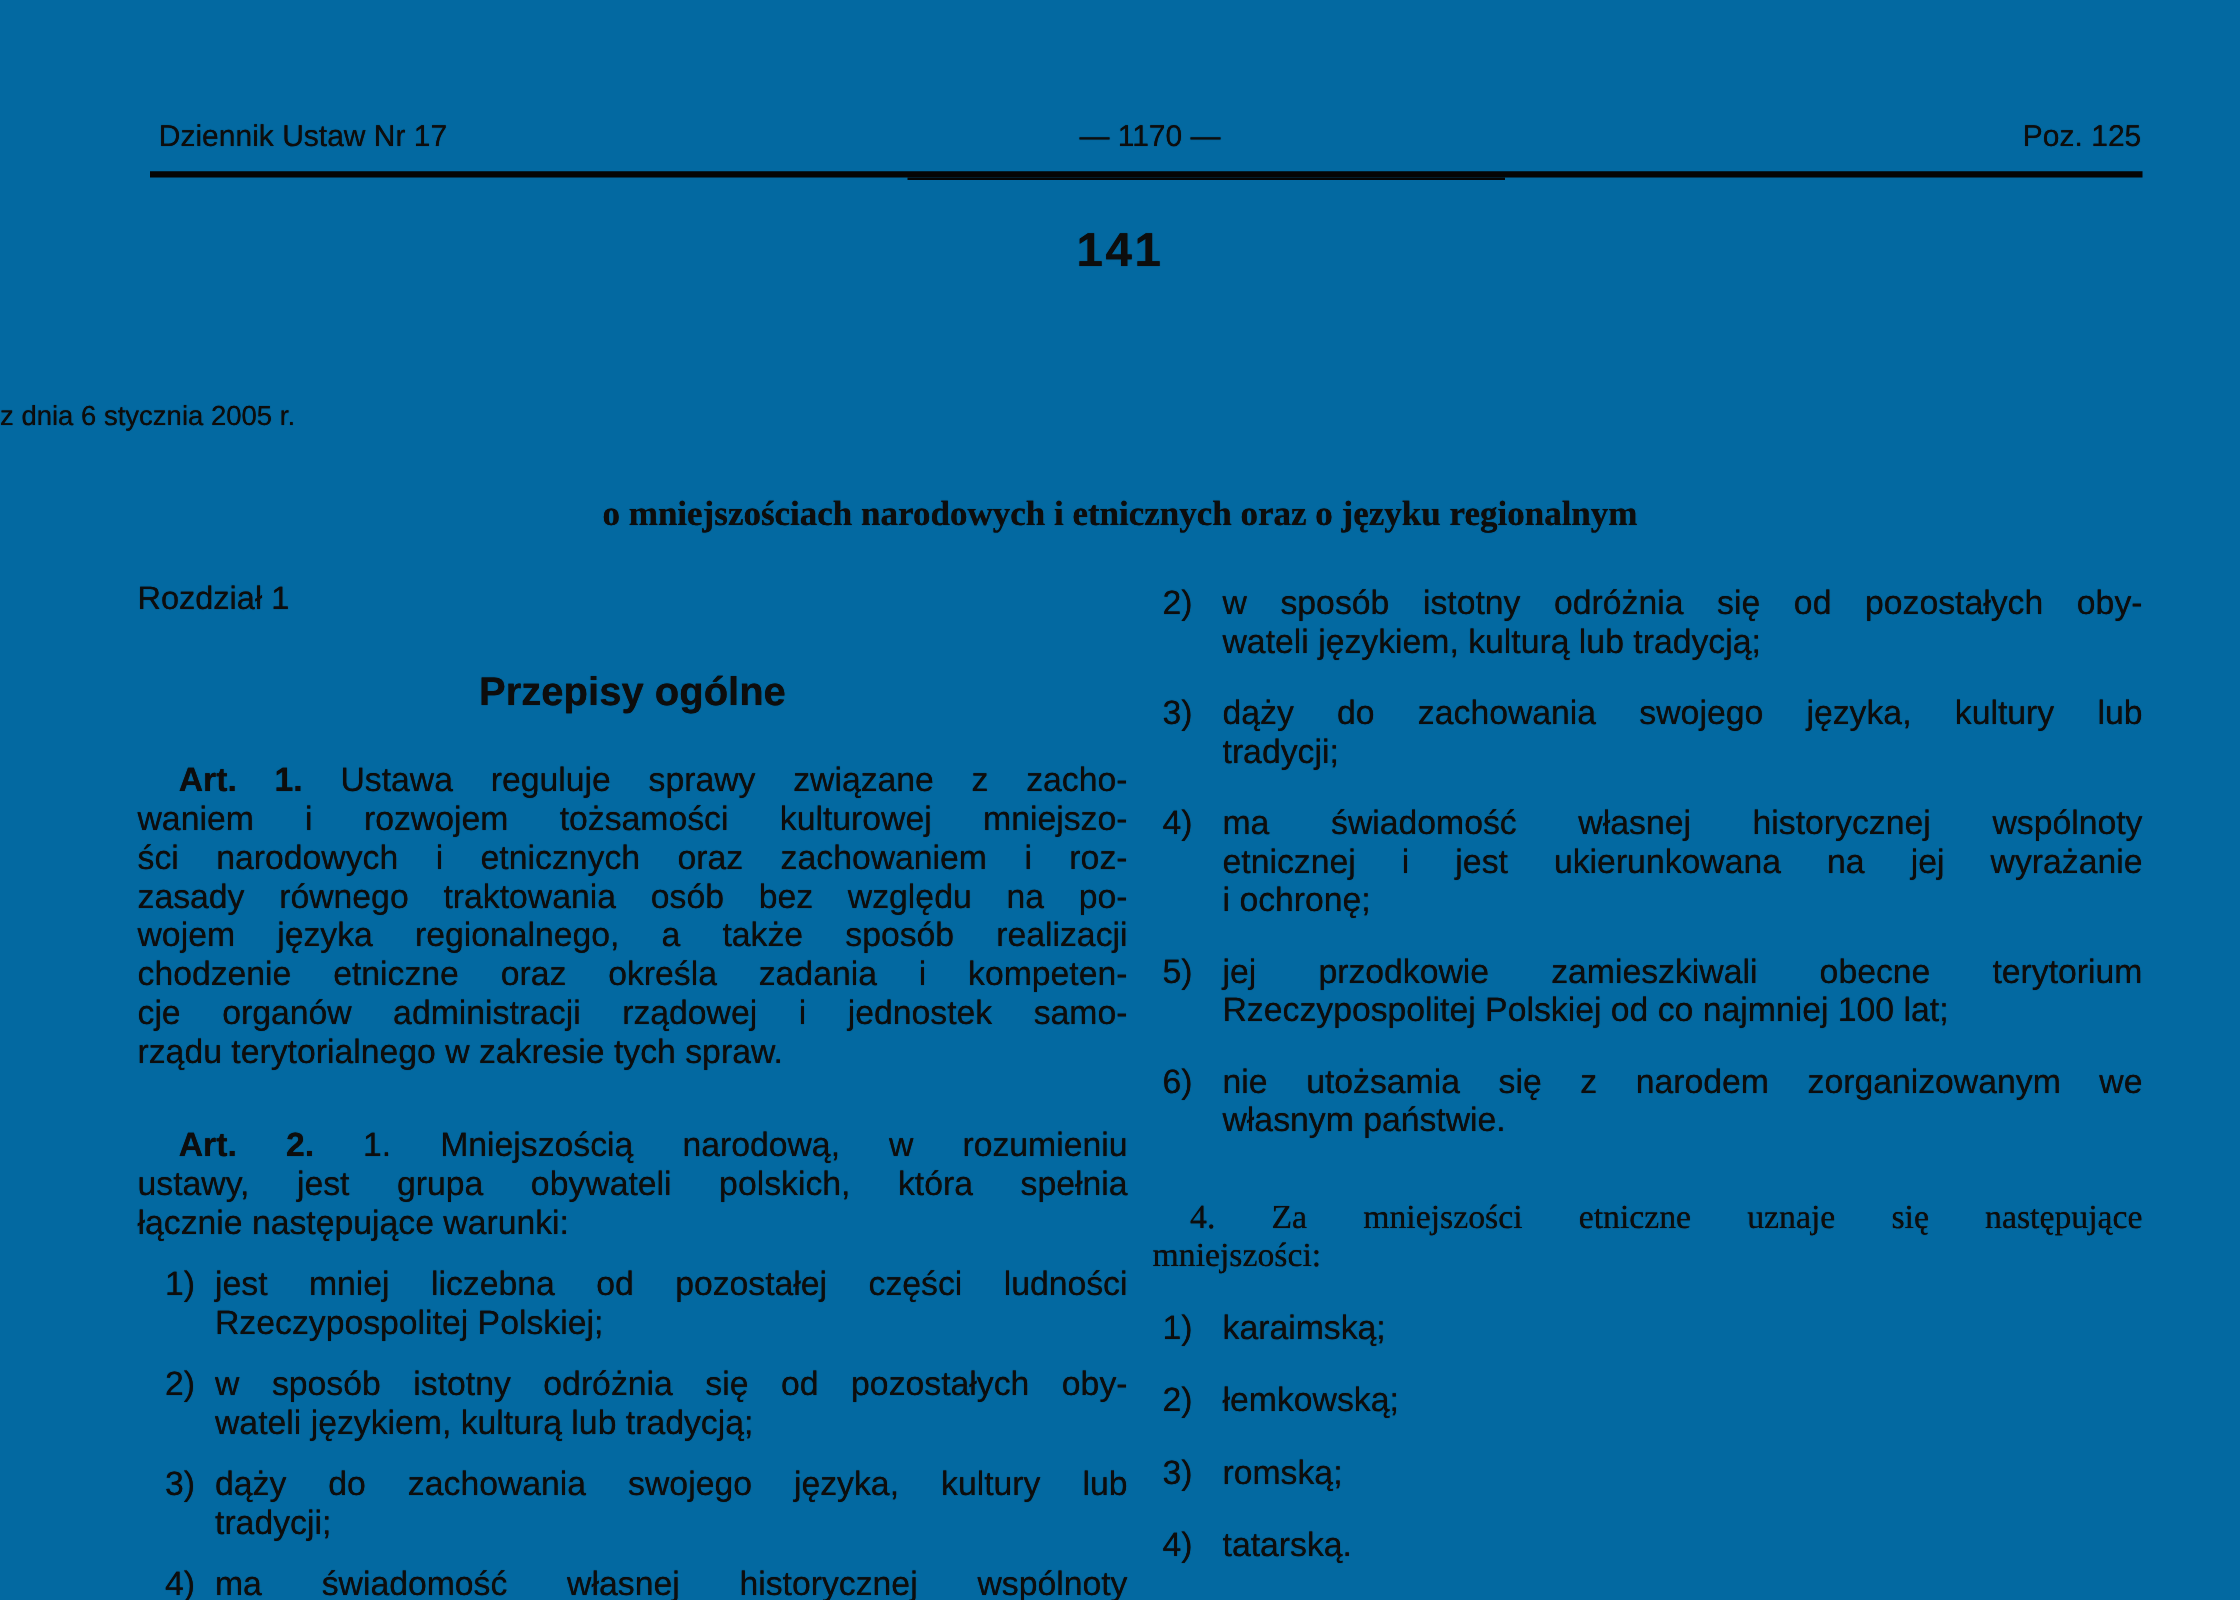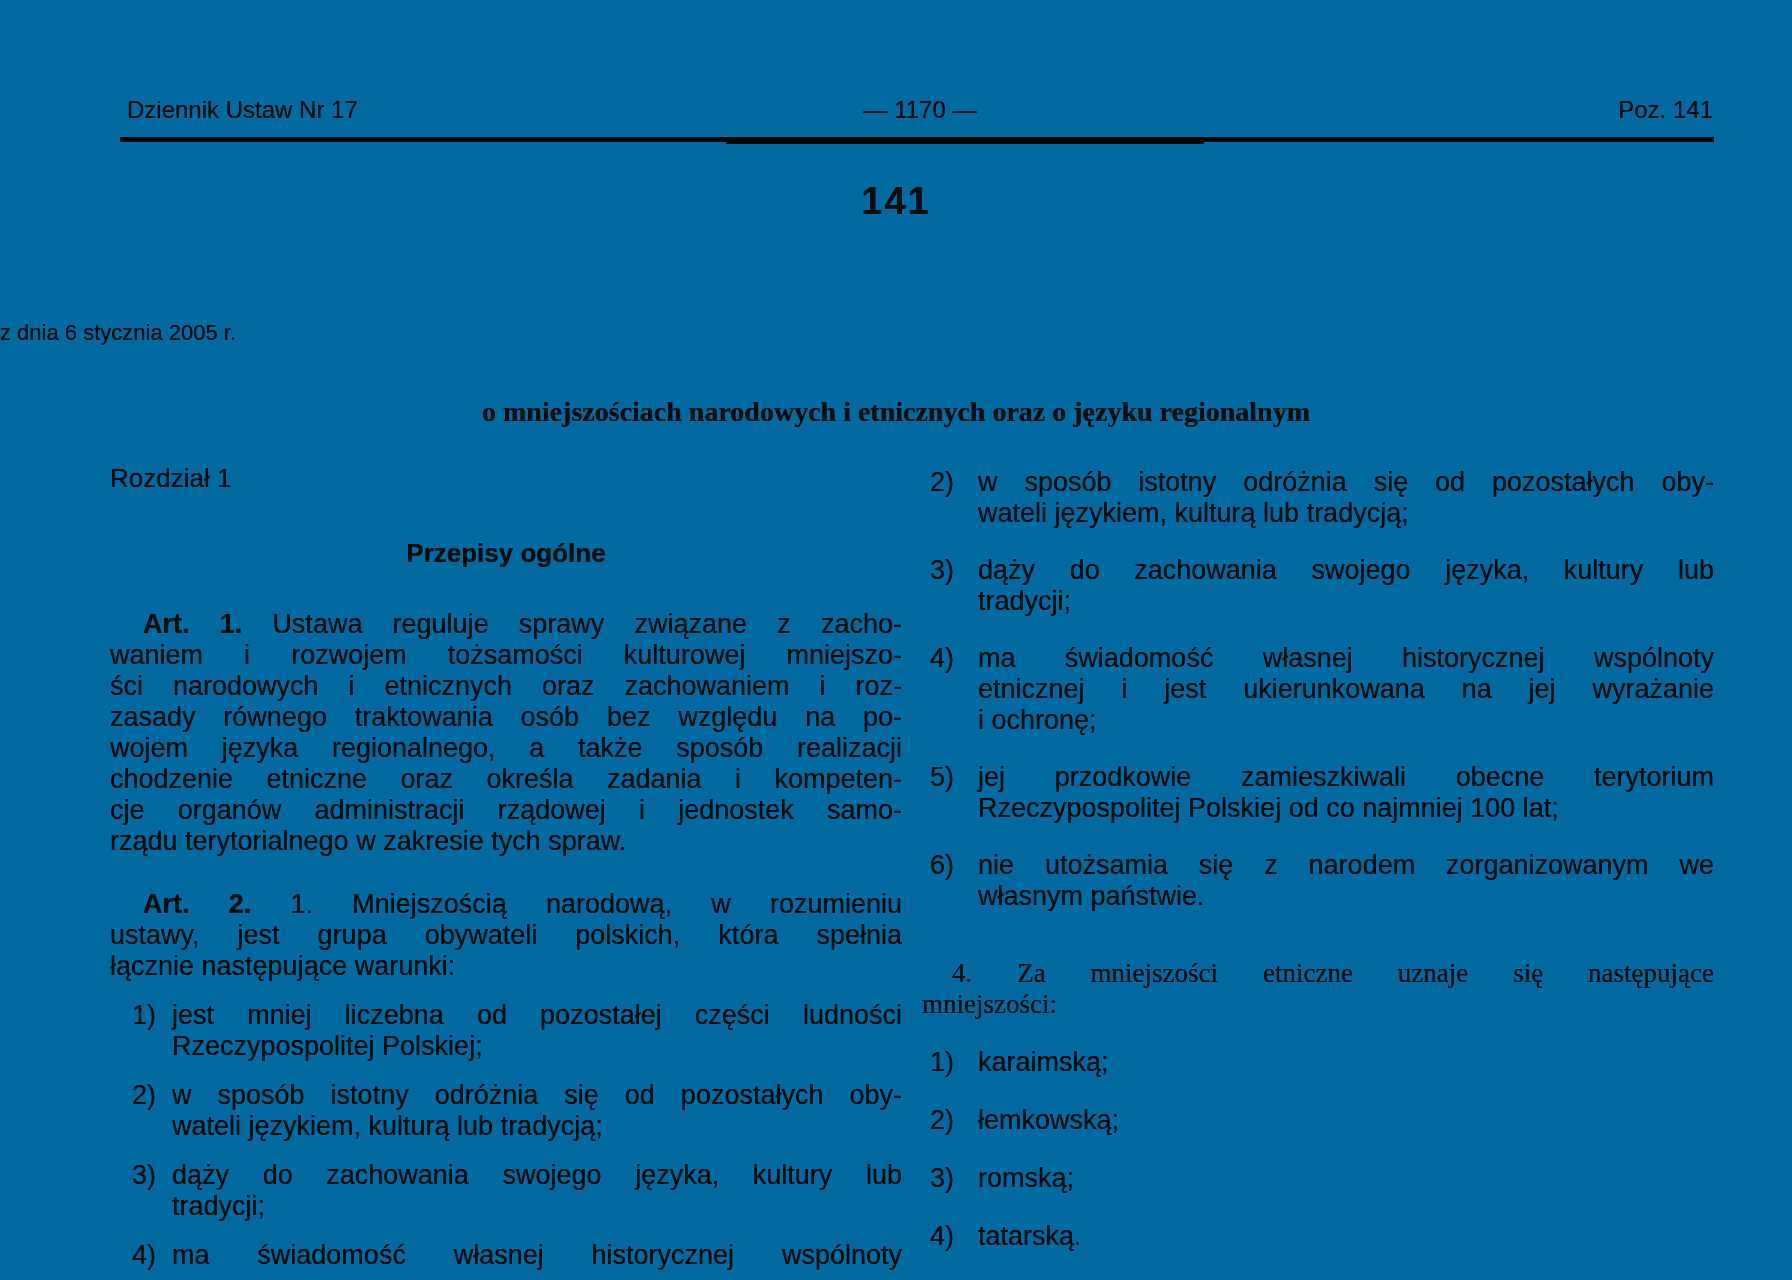--- a/index.html
+++ b/index.html
@@ -49,24 +49,24 @@
 
   
   .columns {
     position:absolute; top:455px; left:110px; right:78px; bottom:0;
     display:flex; gap:20px;
     font-size:27px; line-height:31px;
   }
   .col { flex:1 1 0; min-width:0; }
 
   .chapter-heading { margin-top:8px;  text-align:left; font-size:26px; }
-  .chapter-title   { margin-top:44px; text-align:center; font-size:26px; font-weight:700; }
+  .chapter-title   { margin-top:44px; text-align:center; font-size:32px; font-weight:700; }
 
   .art { margin-top:40px; }
-  .art-2 { margin-top:32px; }
+  .art-2 { margin-top:44px; }
   .line { display:block; }
   .jline { text-align:justify; text-align-last:justify; }
   .indent { text-indent:33px; }
   .b { font-weight:700; }
 
   .list-item { display:flex; margin-top:18px; padding-left:22px; }
   .col-right .list-item { padding-left:8px; margin-top:26px; }
   .col-right .list-item.first { margin-top:12px; }
   .item-num { flex:0 0 40px; }
   .col-right .item-num { flex:0 0 48px; }
@@ -79,21 +79,21 @@
   .ethnic-item .item-num { flex:0 0 48px; }
 </style>
 </head>
 <body>
 
 <div class="page ink">
 
   <div class="running-head">
     <span class="rh-left">Dziennik Ustaw Nr 17</span>
     <span class="rh-center">— 1170 —</span>
-    <span class="rh-right">Poz. 141</span>
+    <span class="rh-right">Poz. 125</span>
   </div>
   <div class="head-rule"></div>
 
   <div class="act-number">141</div>
   <div class="act-date">z dnia 6 stycznia 2005 r.</div>
   <div class="act-title">o mniejszościach narodowych i etnicznych oraz o języku regionalnym</div>
 
   <div class="columns">
 
     <div class="col col-left">

